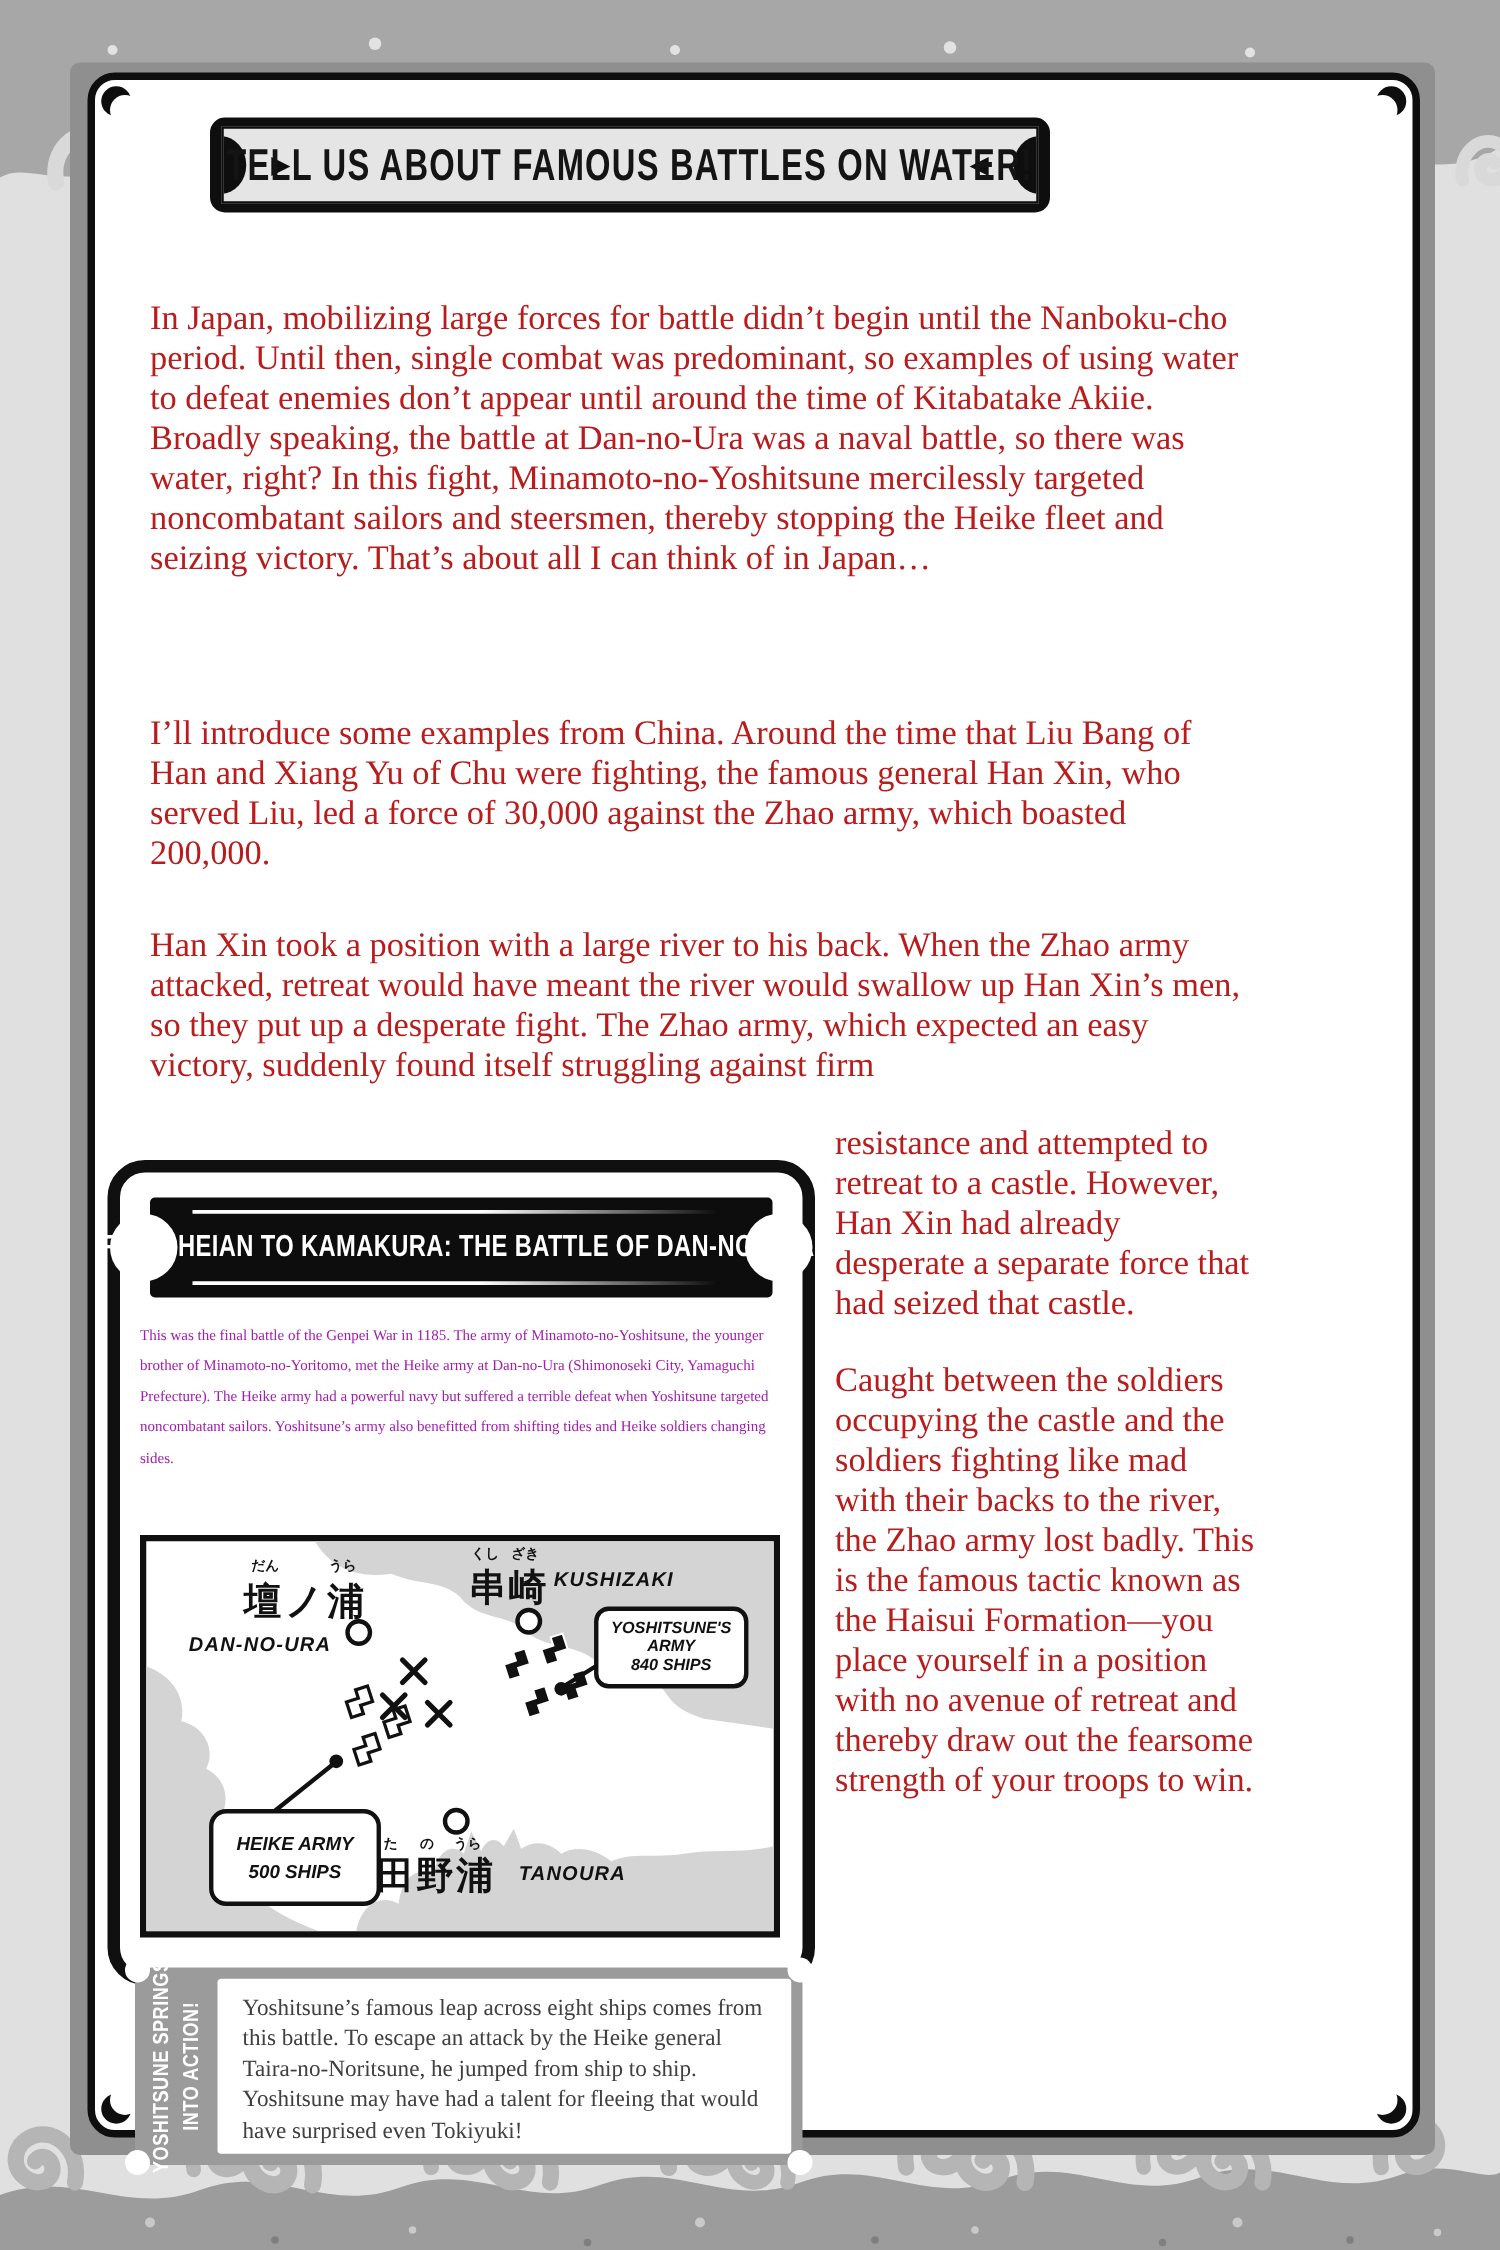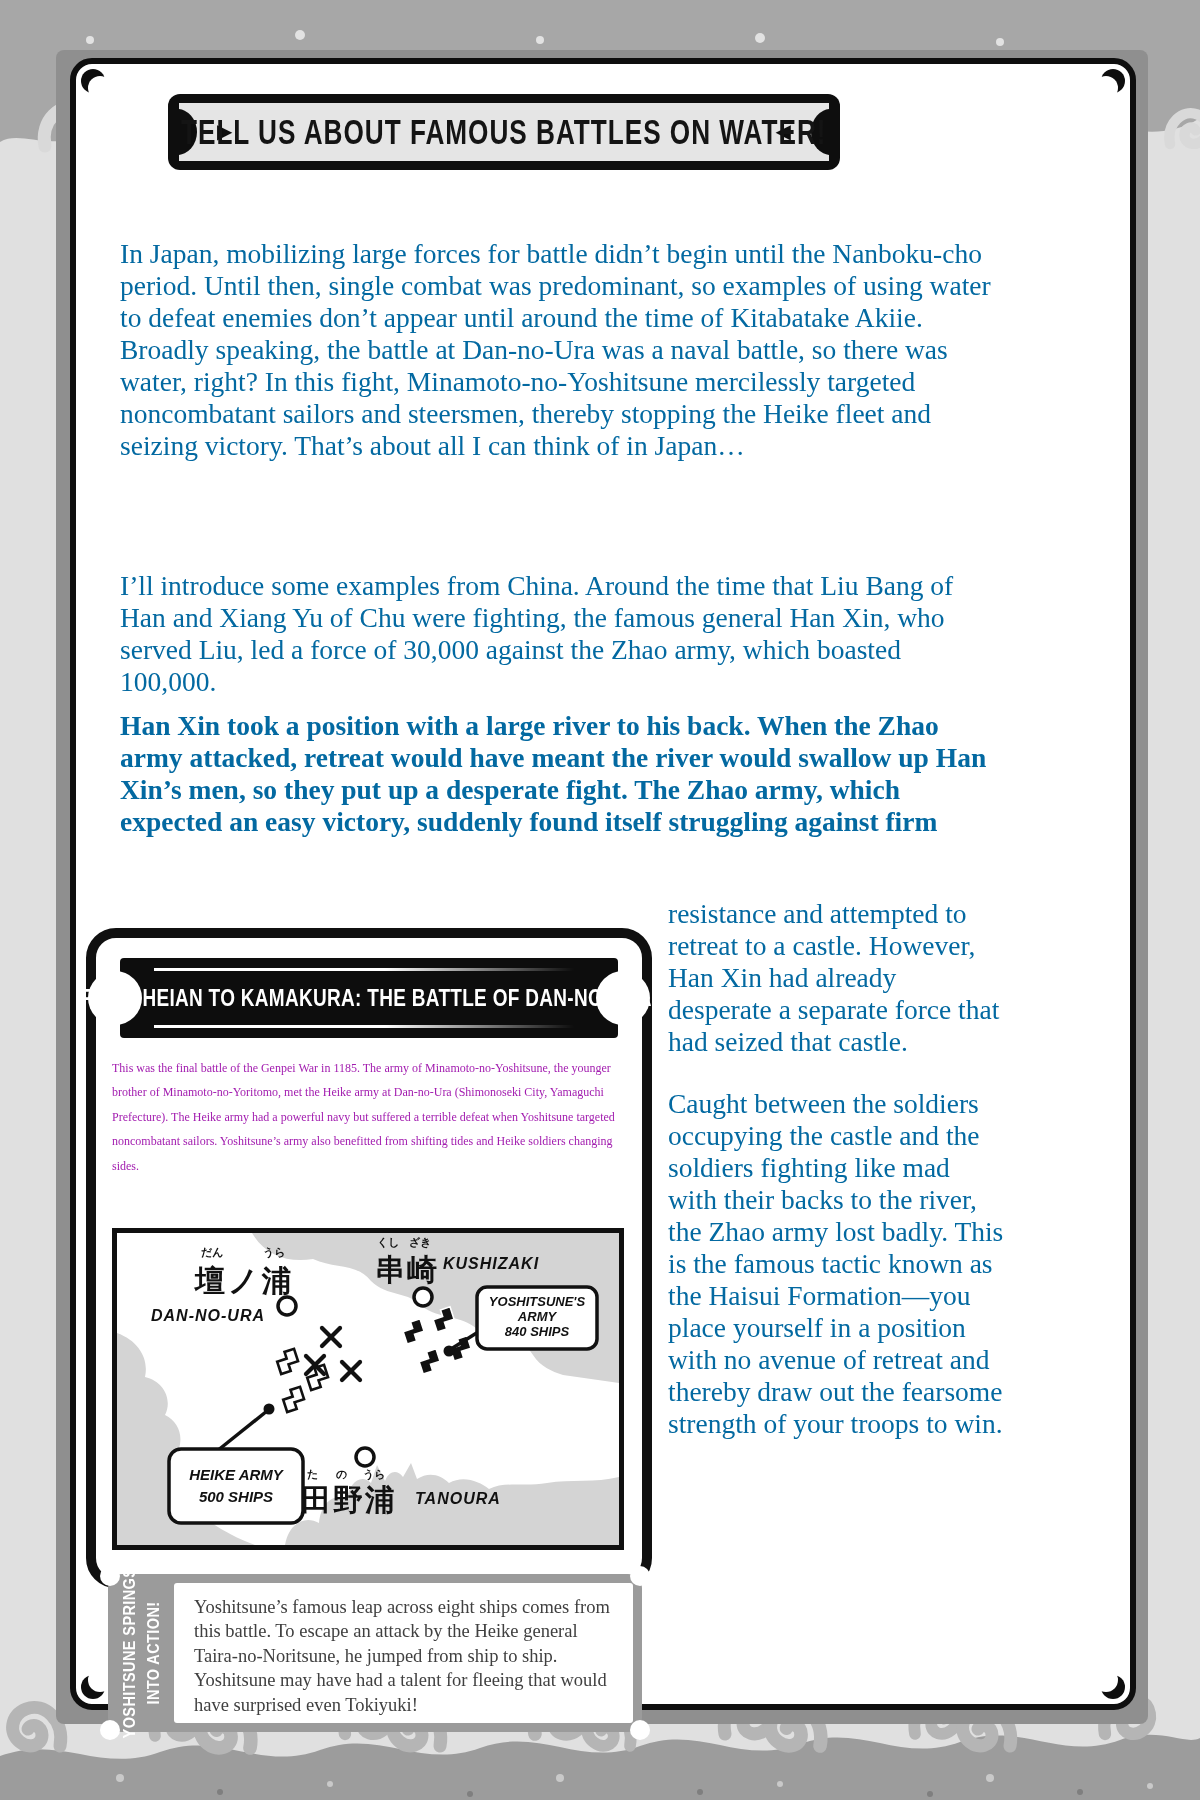--- a/index.html
+++ b/index.html
@@ -47,24 +47,24 @@
   .banner-arrow{position:absolute;top:50%;transform:translateY(-54%);font-size:20px;color:#0e0e0e;font-family:"DejaVu Sans",sans-serif;}
   .banner-arrow.l{left:38px;}
   .banner-arrow.r{right:38px;}
   .banner-title{
     font-family:"Liberation Sans",sans-serif;font-weight:bold;font-size:27px;
     letter-spacing:1px;color:#141414;white-space:nowrap;
     transform:scale(0.97,1.32);
   }
 
   
-  .para{position:absolute;color:#0369a1;font-size:27.5px;line-height:32px;text-align:left;}
+  .para{position:absolute;color:#b91c1c;font-size:27.5px;line-height:32px;text-align:left;}
   .p1{left:120px;top:238px;width:880px;}
   .p2{left:120px;top:570px;width:880px;}
-  .p3i{left:120px;top:710px;width:884px;font-weight:bold;}
+  .p3i{left:120px;top:740px;width:884px;}
   .rcol{left:668px;top:898px;width:336px;}
   .rcol .wrap2{margin-top:30px;}
 
   
   .feature{
     position:absolute;left:86px;top:928px;width:566px;height:660px;
     box-sizing:border-box;background:#ffffff;
     border:10px solid #101010;border-radius:30px;
   }
   .feature-header{
@@ -227,21 +227,21 @@
     <div class="banner-inner">
       <span class="notch l"></span>
       <span class="notch r"></span>
       <span class="banner-arrow l">▶</span>
       <span class="banner-arrow r">◀</span>
       <span class="banner-title">TELL US ABOUT FAMOUS BATTLES ON WATER!</span>
     </div>
   </div>
 
   <div class="para p1">In Japan, mobilizing large forces for battle didn’t begin until the Nanboku-cho period. Until then, single combat was predominant, so examples of using water to defeat enemies don’t appear until around the time of Kitabatake Akiie. Broadly speaking, the battle at Dan-no-Ura was a naval battle, so there was water, right? In this fight, Minamoto-no-Yoshitsune mercilessly targeted noncombatant sailors and steersmen, thereby stopping the Heike fleet and seizing victory. That’s about all I can think of in Japan…</div>
-  <div class="para p2">I’ll introduce some examples from China. Around the time that Liu Bang of Han and Xiang Yu of Chu were fighting, the famous general Han Xin, who served Liu, led a force of 30,000 against the Zhao army, which boasted 100,000.</div>
+  <div class="para p2">I’ll introduce some examples from China. Around the time that Liu Bang of Han and Xiang Yu of Chu were fighting, the famous general Han Xin, who served Liu, led a force of 30,000 against the Zhao army, which boasted 200,000.</div>
   <div class="para p3i">Han Xin took a position with a large river to his back. When the Zhao army attacked, retreat would have meant the river would swallow up Han Xin’s men, so they put up a desperate fight. The Zhao army, which expected an easy victory, suddenly found itself struggling against firm</div>
   <div class="para rcol">
     <div>resistance and attempted to retreat to a castle. However, Han Xin had already desperate a separate force that had seized that castle.</div>
     <div class="wrap2">Caught between the soldiers occupying the castle and the soldiers fighting like mad with their backs to the river, the Zhao army lost badly. This is the famous tactic known as the Haisui Formation—you place yourself in a position with no avenue of retreat and thereby draw out the fearsome strength of your troops to win.</div>
   </div>
 
   <div class="feature">
     <div class="feature-header">
       <span class="hl t"></span>
       <span class="hl b"></span>

